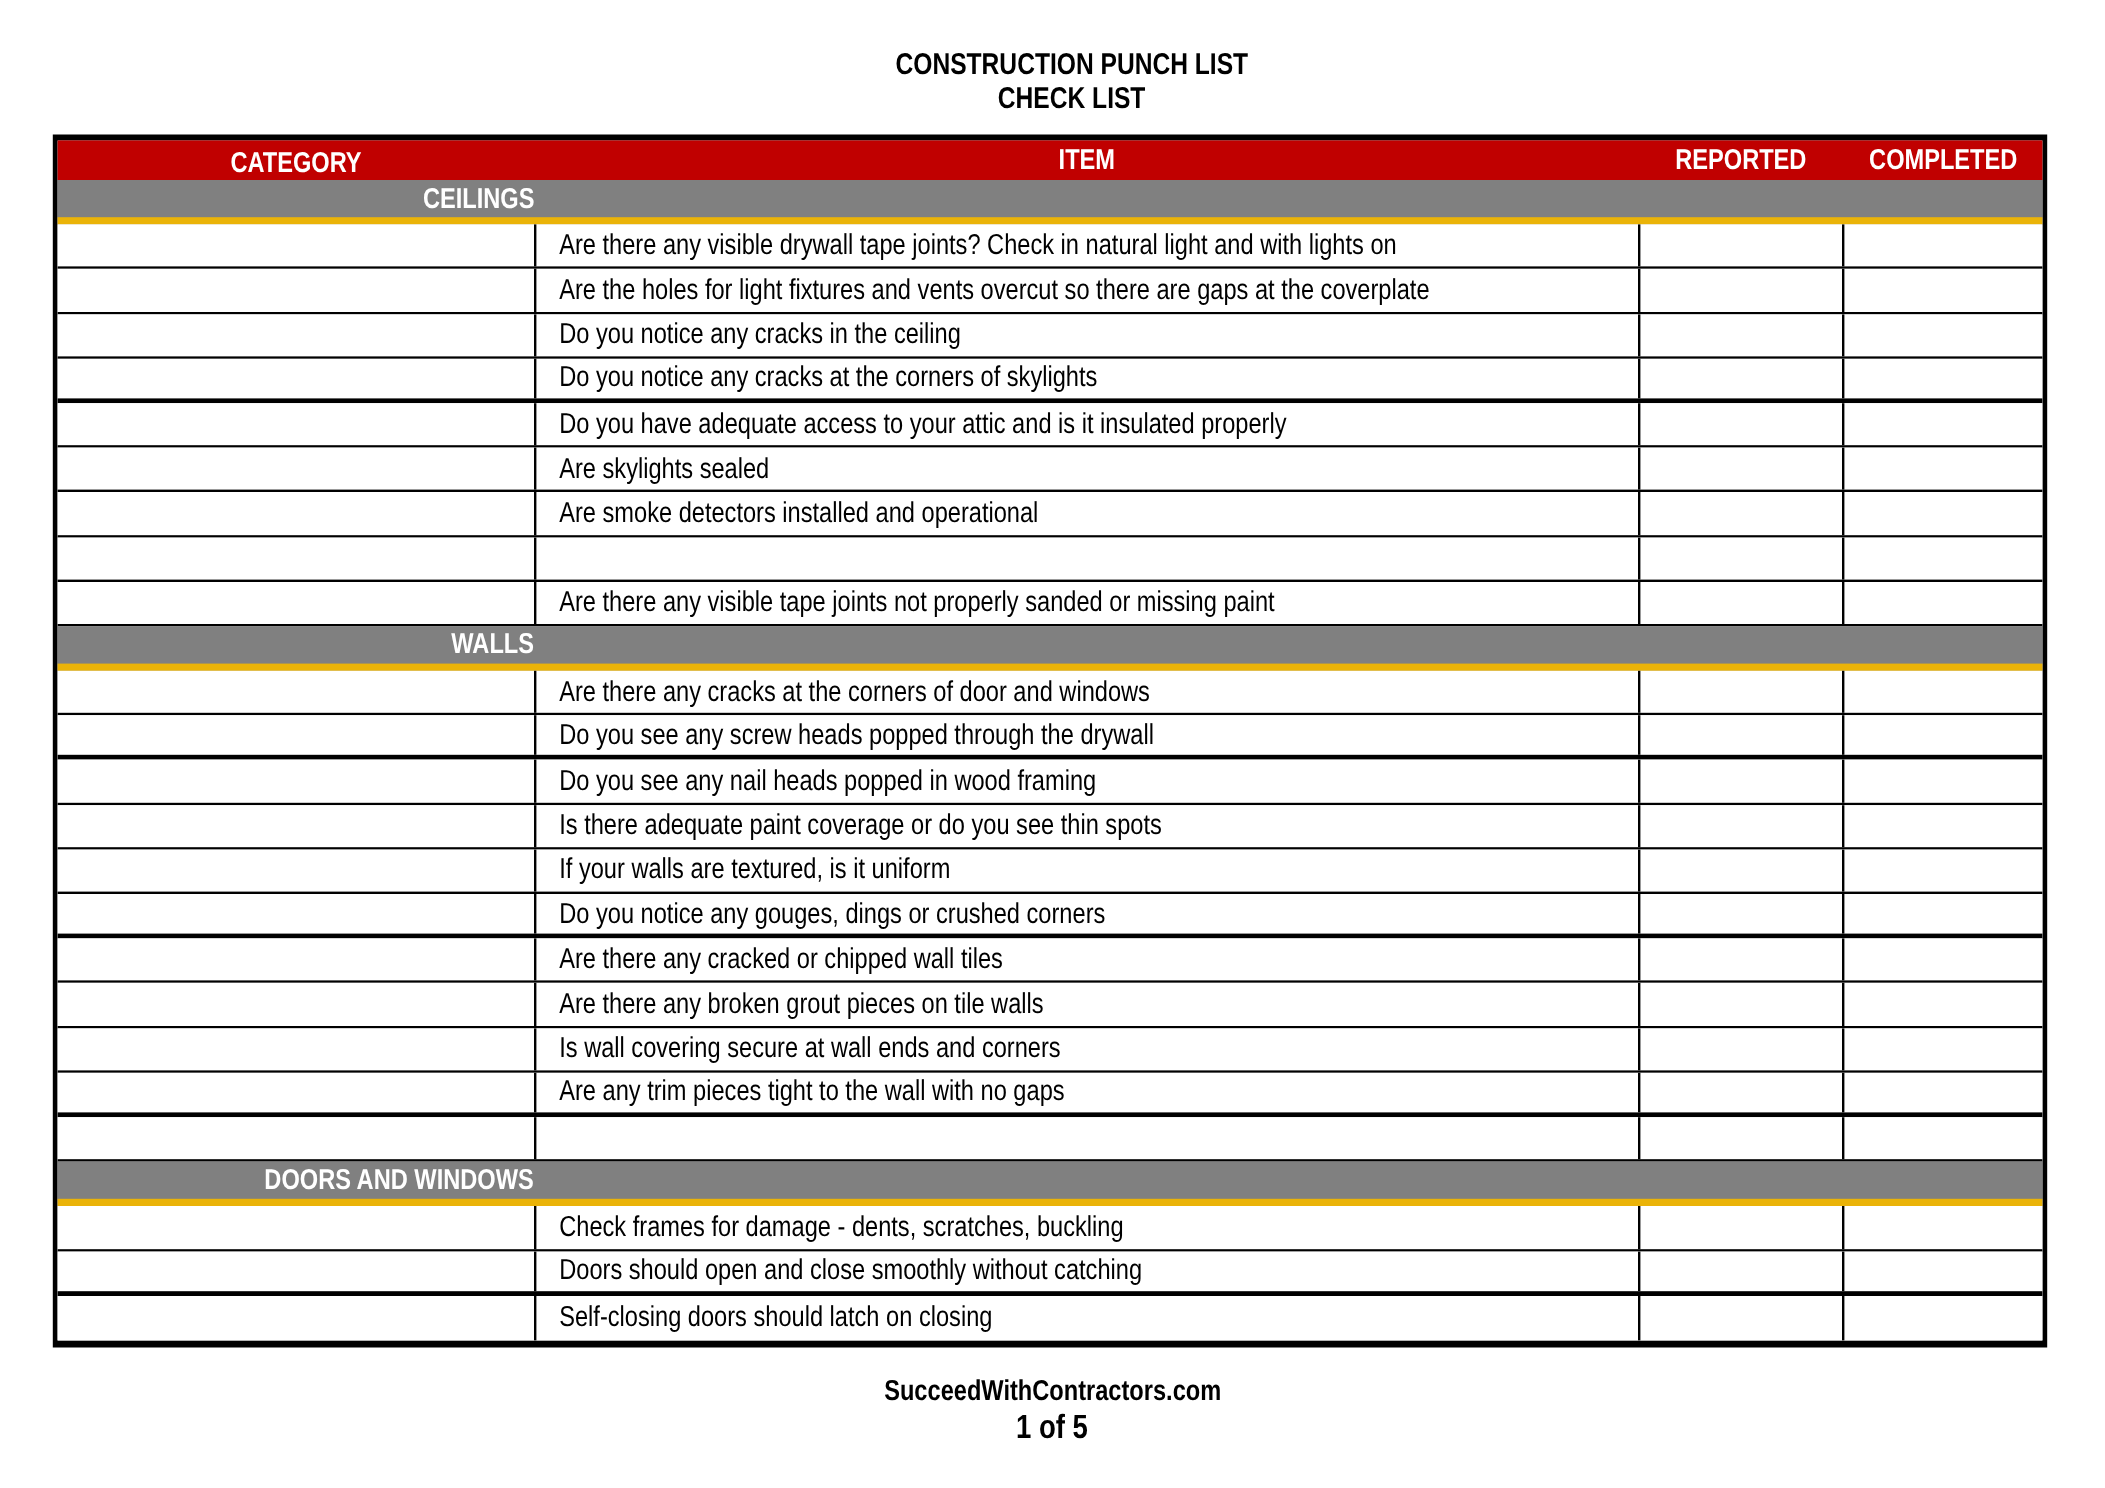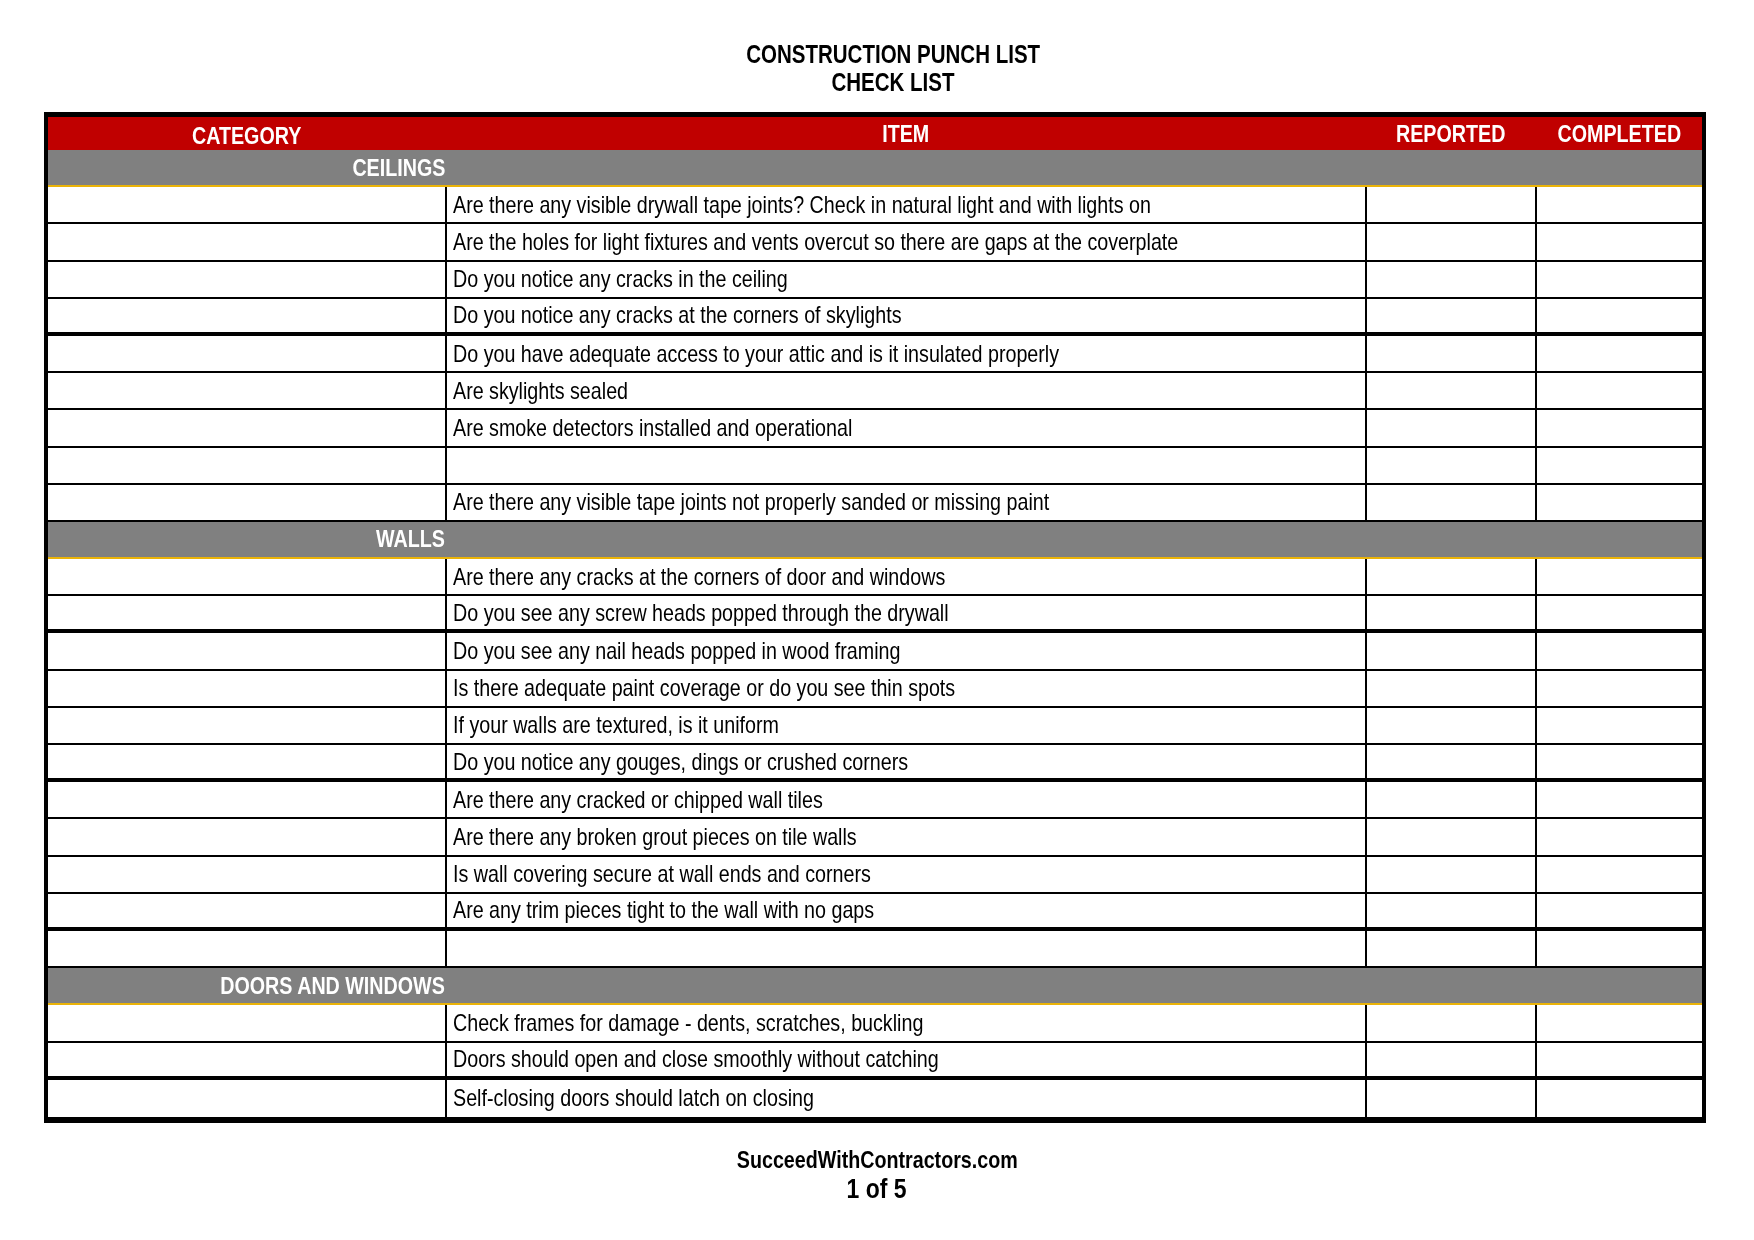--- a/index.html
+++ b/index.html
@@ -23,28 +23,28 @@
   }
   .row {
     display:flex; height:37.2px; box-sizing:border-box;
     border-bottom:2px solid #000; background:#fff;
   }
   .row.thick  { border-bottom-width:4px; }
   .row:last-child { border-bottom:none; }
   .row.header {
     height:33px; background:#C00000; border-bottom:none; color:#fff;
   }
-  .row.section { background:#808080; border-bottom:2px solid #eab308; }
+  .row.section { background:#808080; border-bottom:6px solid #eab308; }
 
   .cell {
     box-sizing:border-box; height:100%;
     display:flex; align-items:center; overflow:visible;
   }
   .c-category  { width:399px; border-right:2px solid #000;align-items:flex-end; }
-  .c-item      { width:920px; border-right:2px solid #000; padding-left:6px; }
+  .c-item      { width:920px; border-right:2px solid #000; padding-left:19px; }
   .c-reported  { width:170px; border-right:2px solid #000; }
   .c-completed { width:165px; }
 
   .row.header .cell { border-right-color:transparent; justify-content:center; padding:0; }
   .row.header .t { font-weight:bold; font-size:24px; transform-origin:center center; }
 
   .row.section .cell { border:none; }
   .row.section .section-label-cell {
     width:399px; justify-content:flex-end; padding-right:2px;
   }

